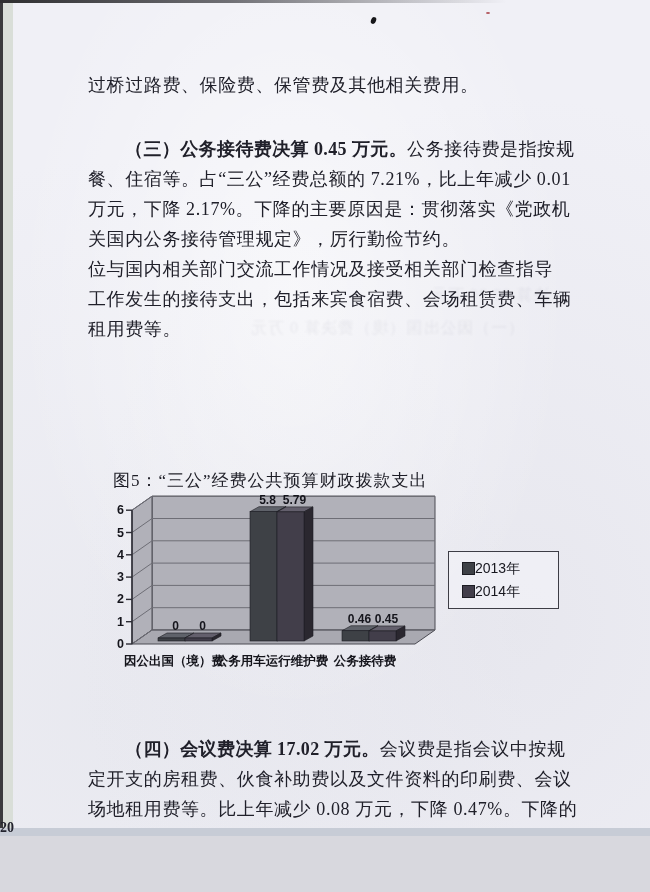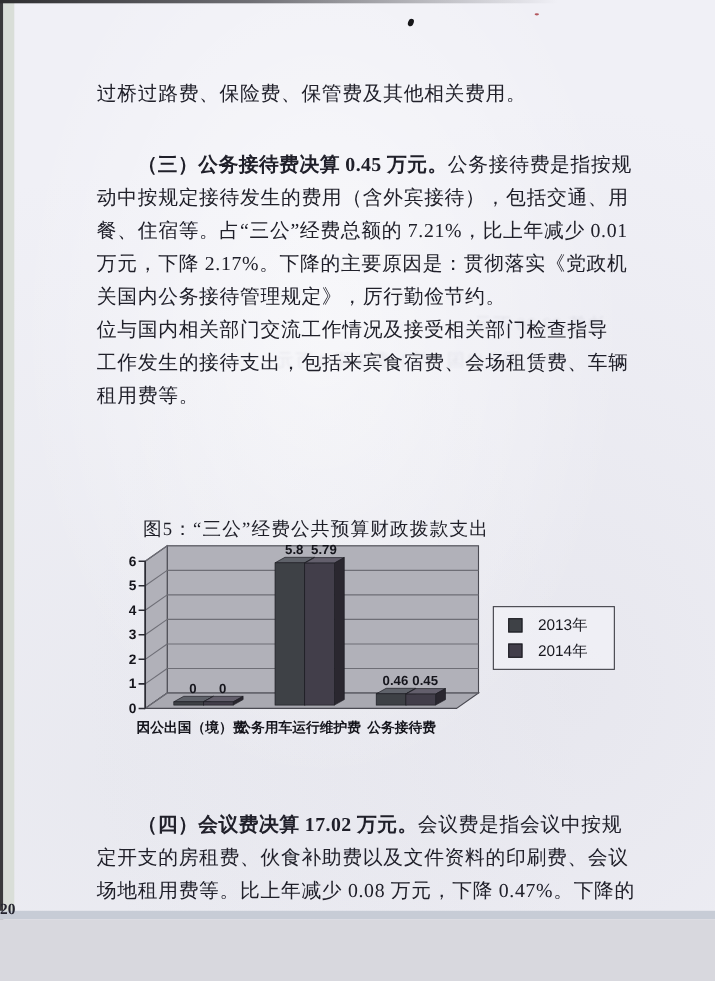--- a/index.html
+++ b/index.html
@@ -17,26 +17,26 @@
             background:linear-gradient(to right,#2e2e30 0%,#6f6f74 45%,rgba(230,230,238,0) 100%);}
   .edge-bottom{position:absolute;left:0;bottom:0;width:100%;height:8px;background:#c7ccd6;}
   
   .textblock{position:absolute;left:88px;width:484px;}
   .line{height:30px;line-height:30px;font-size:18px;letter-spacing:0.6px;white-space:nowrap;}
   .line.indent{padding-left:37px;margin-top:34px;}
   .line b{font-weight:bold;letter-spacing:0.4px;}
   
   #chart{position:absolute;left:105px;top:490px;width:445px;height:208px;}
   #chart svg{position:absolute;left:0;top:0;}
-  #chart-title{position:absolute;left:130px;top:466px;height:30px;line-height:30px;
+  #chart-title{position:absolute;left:113px;top:466px;height:30px;line-height:30px;
                font-size:17px;letter-spacing:1px;color:#1d1d26;white-space:nowrap;}
   .legend{position:absolute;left:343px;top:61px;width:96px;height:56px;border:1px solid #3d3d45;
           display:flex;flex-direction:column;justify-content:center;gap:5px;padding-left:13px;
           box-sizing:content-box;background:rgba(244,244,248,.6);}
-  .legend-item{display:flex;align-items:center;gap:14px;font-family:"Liberation Sans","DejaVu Sans",sans-serif;
+  .legend-item{display:flex;align-items:center;gap:0;font-family:"Liberation Sans","DejaVu Sans",sans-serif;
                font-size:14px;color:#17171e;}
   .legend-marker{display:inline-block;width:11px;height:11px;border:1px solid #1c1c22;}
   
   #pageno{position:absolute;left:0;top:820px;width:100%;text-align:left;
           font-size:14px;font-weight:bold;color:#23232e;}
   
   .ink-dot{position:absolute;left:371px;top:17px;width:5px;height:7px;background:#17171a;border-radius:50% 40% 55% 45%;transform:rotate(18deg);}
   .red-speck{position:absolute;left:486px;top:12px;width:4px;height:2px;background:#b2575e;border-radius:50%;}
   .speck-a{position:absolute;left:63px;top:848px;width:2px;height:2px;background:#8a8a92;border-radius:50%;}
   .speck-b{position:absolute;left:494px;top:850px;width:2px;height:2px;background:#70707a;border-radius:50%;}
@@ -56,21 +56,20 @@
   <div class="ink-dot"></div>
   <div class="red-speck"></div>
   <div class="speck-a"></div>
   <div class="speck-b"></div>
   <div class="bleed" style="left:430px;top:285px;">决算 23.26 万元</div>
   <div class="bleed" style="left:250px;top:318px;">（一）因公出国（境）费决算 0 万元</div>
 
   <div id="top-text" class="textblock" style="top:70px;">
       <div class="line"><span>过桥过路费、保险费、保管费及其他相关费用。</span></div>
       <div class="line indent"><b>（三）公务接待费决算 0.45 万元。</b><span>公务接待费是指按规</span></div>
-      <div class="line"><span>动中按规定接待发生的费用（含外宾接待），包括交通、用</span></div>
       <div class="line"><span>餐、住宿等。占“三公”经费总额的 7.21%，比上年减少 0.01</span></div>
       <div class="line"><span>万元，下降 2.17%。下降的主要原因是：贯彻落实《党政机</span></div>
       <div class="line"><span>关国内公务接待管理规定》，厉行勤俭节约。</span></div>
       <div class="line"><span>位与国内相关部门交流工作情况及接受相关部门检查指导</span></div>
       <div class="line"><span>工作发生的接待支出，包括来宾食宿费、会场租赁费、车辆</span></div>
       <div class="line"><span>租用费等。</span></div>
     </div>
 
   <div id="chart-title">图5：“三公”经费公共预算财政拨款支出</div>
   <div id="chart">

